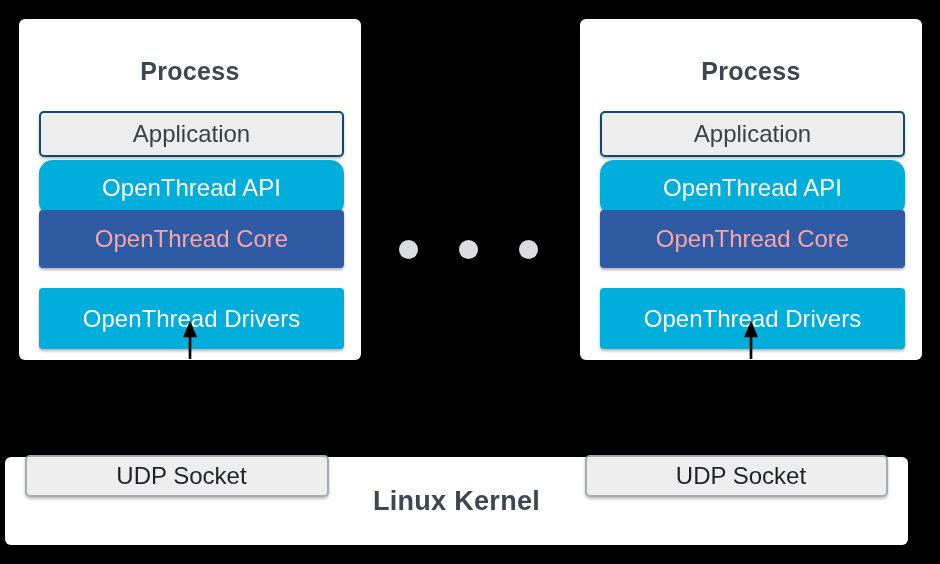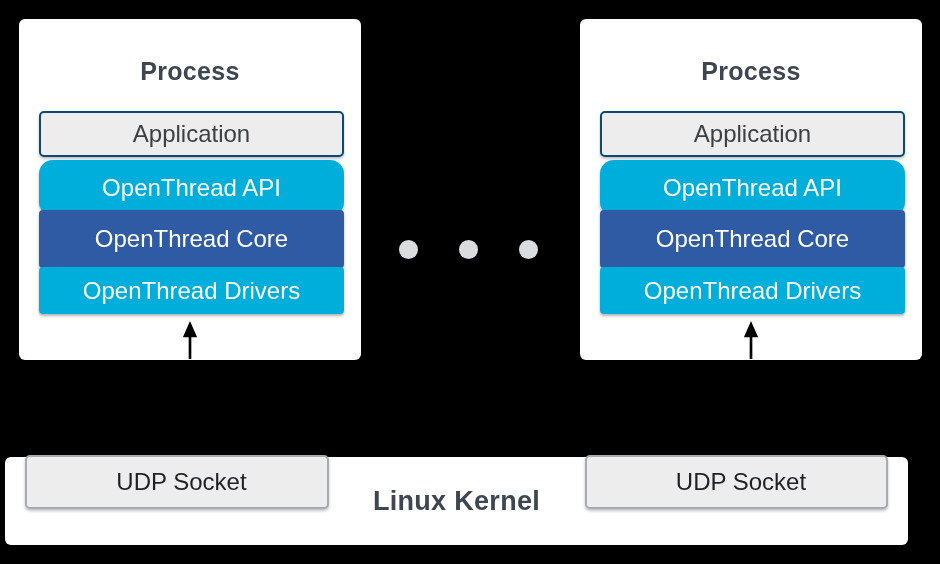--- a/index.html
+++ b/index.html
@@ -20,40 +20,40 @@
   .layer{
     position:absolute;left:20px;width:305px;box-sizing:border-box;
     display:flex;align-items:center;justify-content:center;
     font-size:24px;border-radius:4px;
   }
   .layer.gray{
     top:92px;height:46px;background:#ededee;border:2px solid #0c4a6e;
     color:#3c4043;border-radius:5px;box-shadow:0 2px 3px rgba(0,0,0,.25);
   }
   .layer.cyan{background:#00aedb;color:#fff;box-shadow:0 2px 3px rgba(0,0,0,.3);}
-  .layer.blue{background:#2f5ba5;color:#ffffff;box-shadow:0 2px 3px rgba(0,0,0,.3);}
+  .layer.blue{background:#2f5ba5;color:#fca5a5;box-shadow:0 2px 3px rgba(0,0,0,.3);}
   .layer.api{top:141px;height:56px;border-radius:14px;}
   .layer.core{top:191px;height:58px;}
-  .layer.drivers{top:248px;height:47px;}
+  .layer.drivers{top:269px;height:61px;}
   .arrow{
     position:absolute;bottom:1px;left:50%;transform:translateX(-50%);
     width:20px;height:38px;display:block;
   }
   .dots{position:absolute;left:399px;top:240px;display:flex;gap:41px;}
   .dot{width:19px;height:19px;border-radius:50%;background:#dbdcde;}
   .kernel{
     position:absolute;left:5px;top:457px;width:903px;height:88px;
     background:#fff;border-radius:6px;
   }
   .kernel-label{
     position:absolute;inset:0;display:flex;align-items:center;justify-content:center;
     font-size:27px;font-weight:700;color:#3e4751;letter-spacing:.3px;
   }
   .socket{
-    position:absolute;top:-2px;height:54px;box-sizing:border-box;
+    position:absolute;top:-2px;height:42px;box-sizing:border-box;
     background:#ededee;border:2px solid #a7abaf;border-radius:5px;
     display:flex;align-items:center;justify-content:center;
     font-size:24px;color:#1f2125;box-shadow:0 2px 3px rgba(0,0,0,.25);padding-left:9px;
   }
   .socket.left{left:20px;width:304px;}
   .socket.right{left:580px;width:303px;}
 </style>
 </head>
 <body>
 

